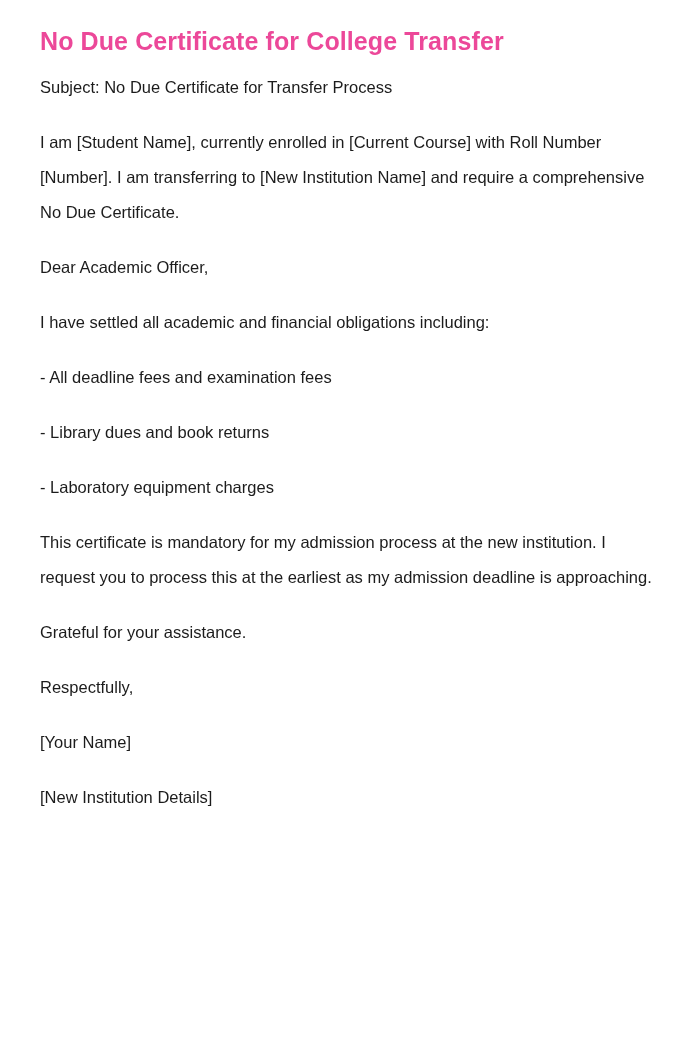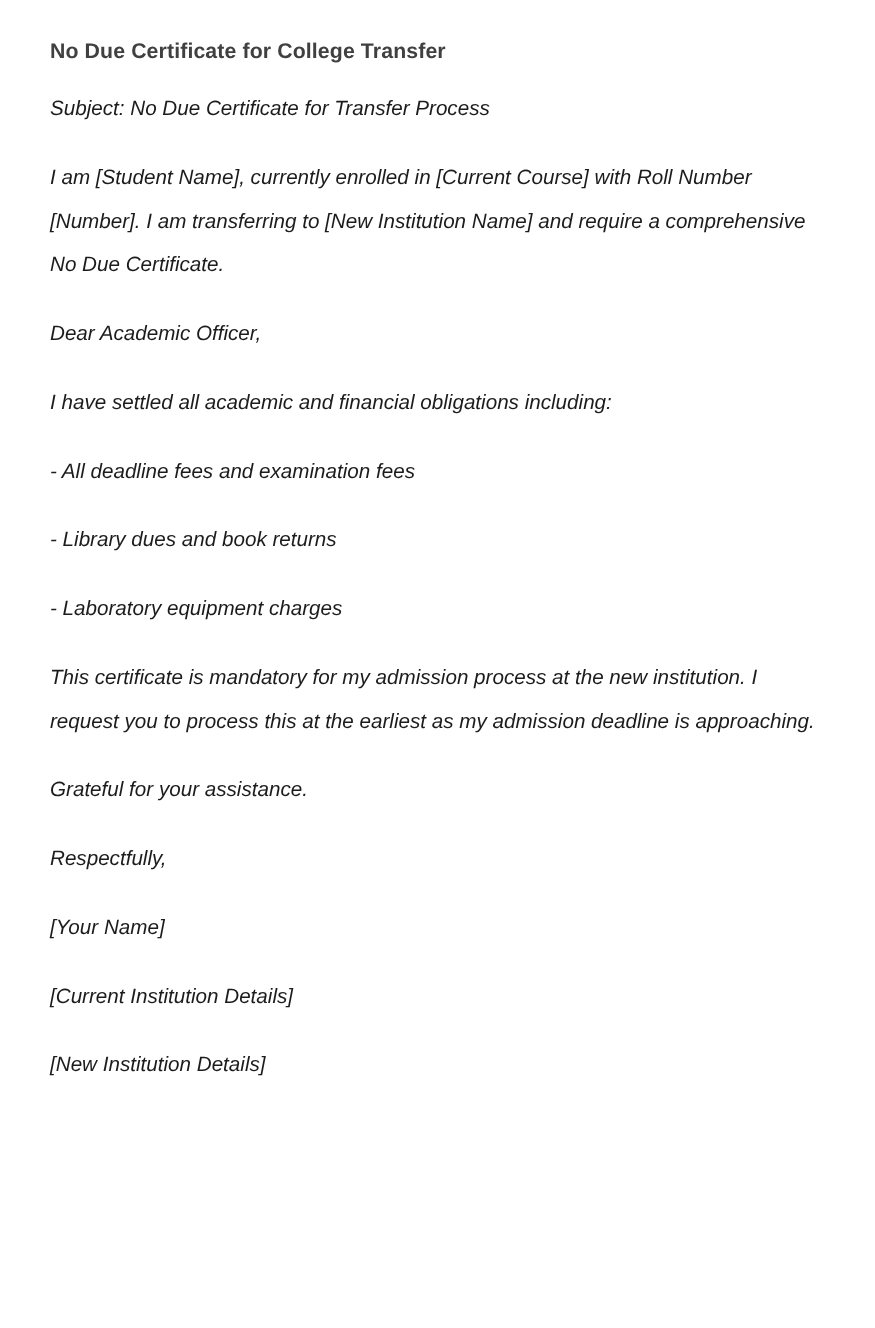--- a/index.html
+++ b/index.html
@@ -10,47 +10,45 @@
     font-family: "Liberation Sans", "DejaVu Sans", sans-serif;
     color: #1c1c1c;
     overflow: hidden;
   }
   .page {
     box-sizing: border-box;
     width: 700px;
     padding: 28px 40px 0 40px;
   }
   .doc-title {
-    font-size: 17px;
+    font-size: 25px;
     line-height: 26px;
     font-weight: 700;
-    color: #404040;
+    color: #ec4899;
     margin: 0 0 16px 0;
     letter-spacing: 0.1px;
   }
   .doc-line {
     font-size: 16.5px;
     line-height: 35px;
     font-weight: 400;
     margin: 0 0 20px 0;
     max-width: 620px;
-    font-style: italic;
   }
 </style>
 </head>
 <body>
 
 <div class="page">
   <h1 class="doc-title">No Due Certificate for College Transfer</h1>
   <p class="doc-line">Subject: No Due Certificate for Transfer Process</p>
   <p class="doc-line">I am [Student Name], currently enrolled in [Current Course] with Roll Number [Number]. I am transferring to [New Institution Name] and require a comprehensive No Due Certificate.</p>
   <p class="doc-line">Dear Academic Officer,</p>
   <p class="doc-line">I have settled all academic and financial obligations including:</p>
   <p class="doc-line">- All deadline fees and examination fees</p>
   <p class="doc-line">- Library dues and book returns</p>
   <p class="doc-line">- Laboratory equipment charges</p>
   <p class="doc-line">This certificate is mandatory for my admission process at the new institution. I request you to process this at the earliest as my admission deadline is approaching.</p>
   <p class="doc-line">Grateful for your assistance.</p>
   <p class="doc-line">Respectfully,</p>
   <p class="doc-line">[Your Name]</p>
-  <p class="doc-line">[Current Institution Details]</p>
   <p class="doc-line">[New Institution Details]</p>
 </div>
 
 </body></html>

